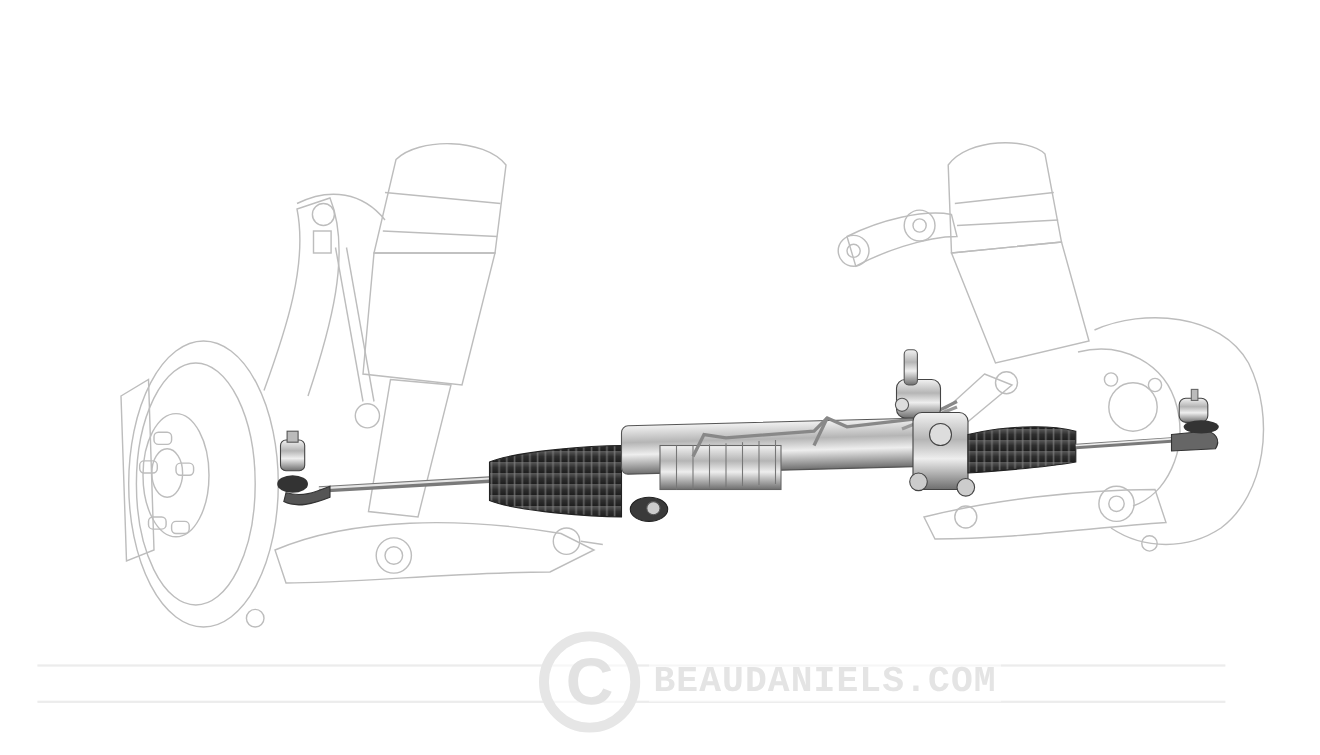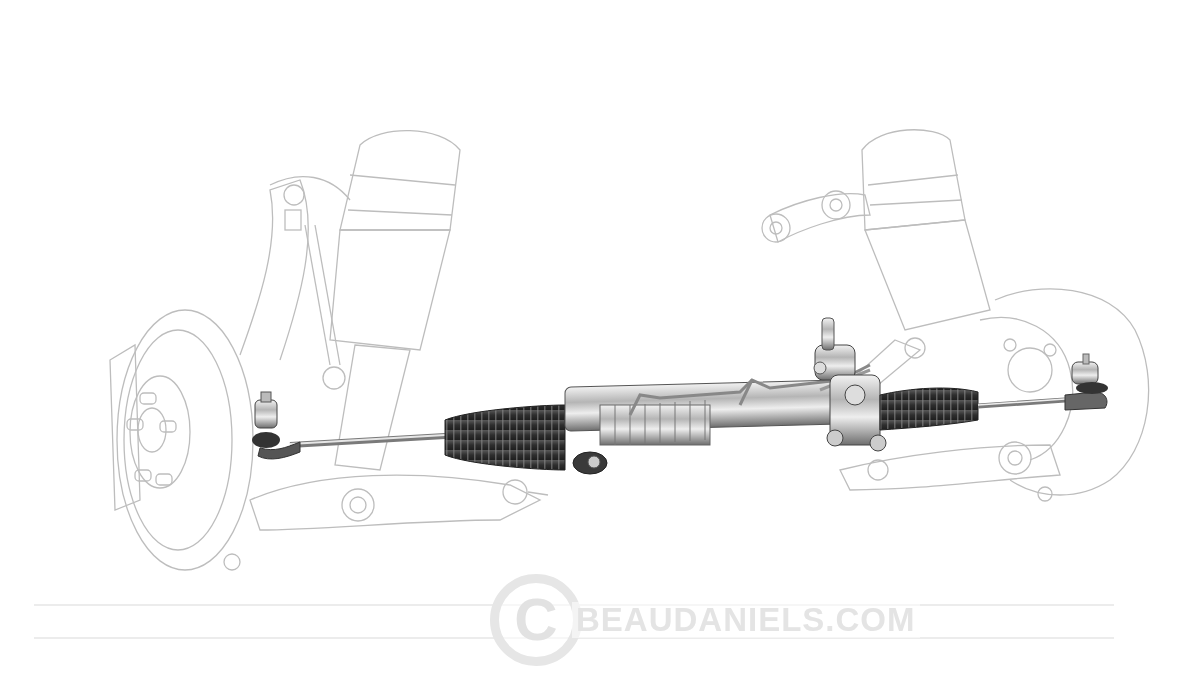--- a/index.html
+++ b/index.html
@@ -6,23 +6,23 @@
   body{width:1200px;height:686px;overflow:hidden;position:relative;font-family:"Liberation Sans",sans-serif;}
   .illustration{position:absolute;left:0;top:0;width:1200px;height:686px;}
   .watermark{position:absolute;left:0;top:0;width:1200px;height:686px;pointer-events:none;}
   .wm-line{position:absolute;left:34px;width:1080px;height:2px;background:#ececec;}
   .wm-line.top{top:604px;}
   .wm-line.bottom{top:637px;}
   .wm-copy{position:absolute;left:490px;top:574px;width:92px;height:92px;border-radius:50%;
     border:9px solid #e6e6e6;box-sizing:border-box;background:rgba(255,255,255,0.6);
     display:flex;align-items:center;justify-content:center;
     color:#e2e2e2;font-weight:bold;font-size:60px;line-height:1;font-family:"Liberation Sans",sans-serif;}
-  .wm-text{position:absolute;left:572px;top:602px;height:36px;line-height:36px;
+  .wm-text{position:absolute;left:590px;top:602px;height:36px;line-height:36px;
     font-size:33px;font-weight:bold;color:#e4e4e4;letter-spacing:1px;background:rgba(255,255,255,0.55);
-    padding:0 4px;font-family:Liberation Sans, sans-serif;}
+    padding:0 4px;font-family:Liberation Mono, monospace;}
 </style>
 </head>
 <body>
 
 <svg class="illustration" viewBox="0 0 1200 686" xmlns="http://www.w3.org/2000/svg">
   <defs>
     <linearGradient id="metal" x1="0" y1="0" x2="0" y2="1">
       <stop offset="0" stop-color="#f2f2f2"></stop>
       <stop offset="0.35" stop-color="#b5b5b5"></stop>
       <stop offset="0.6" stop-color="#eeeeee"></stop>

